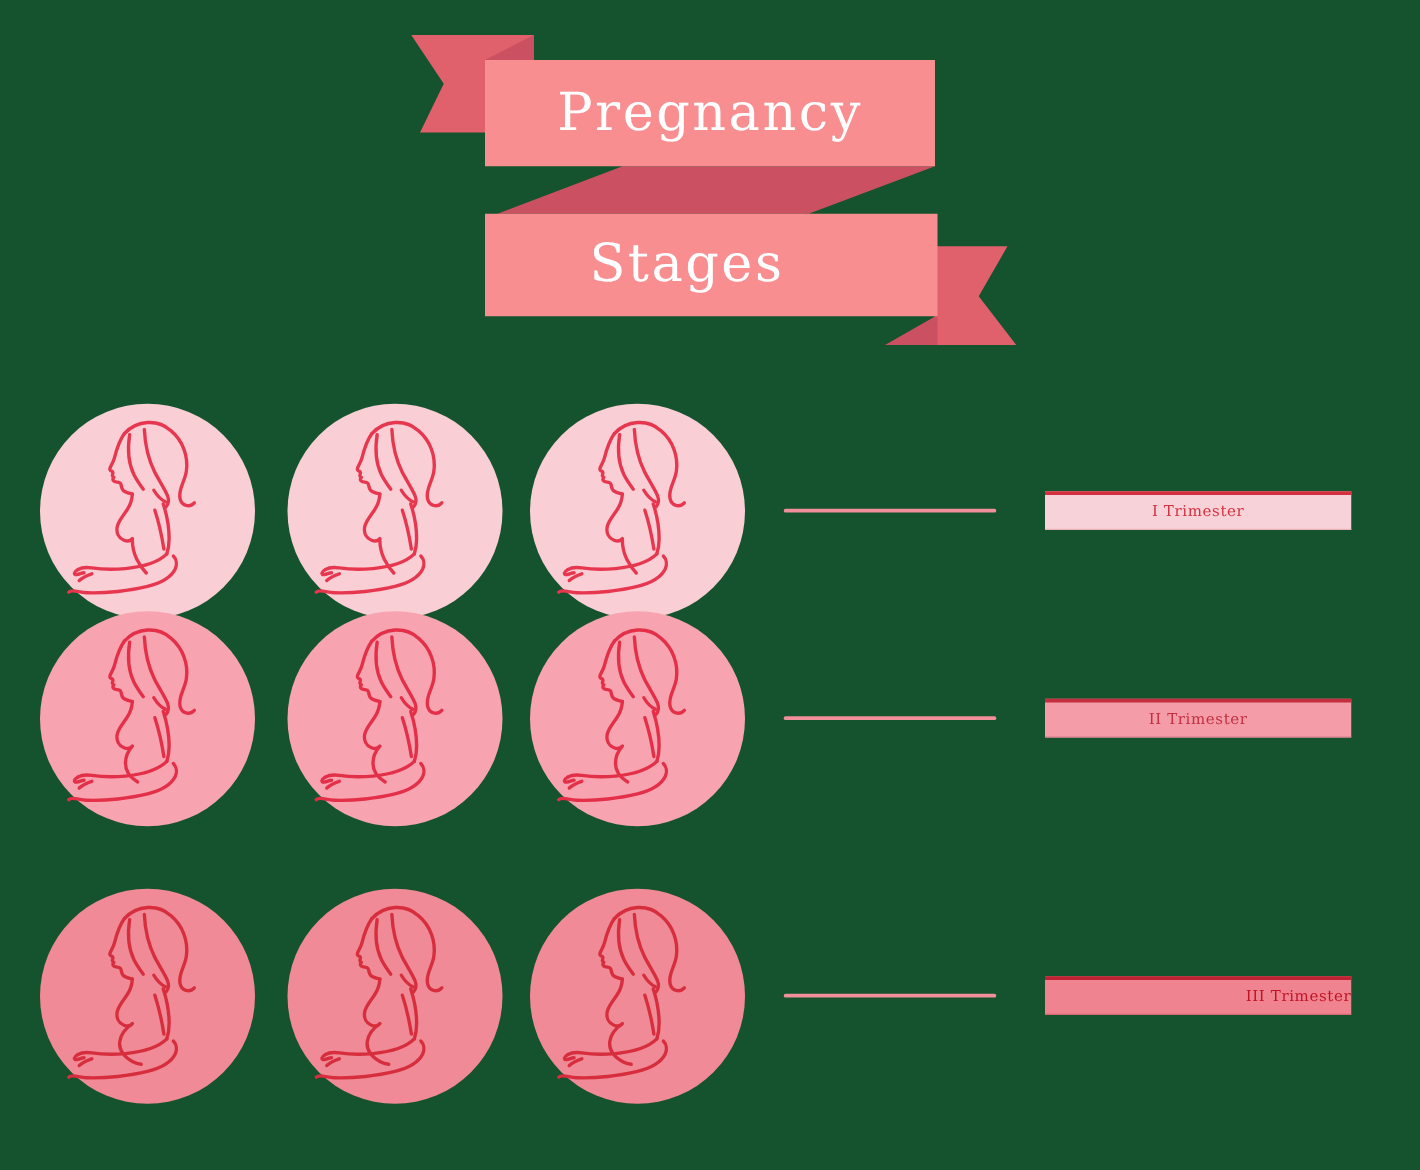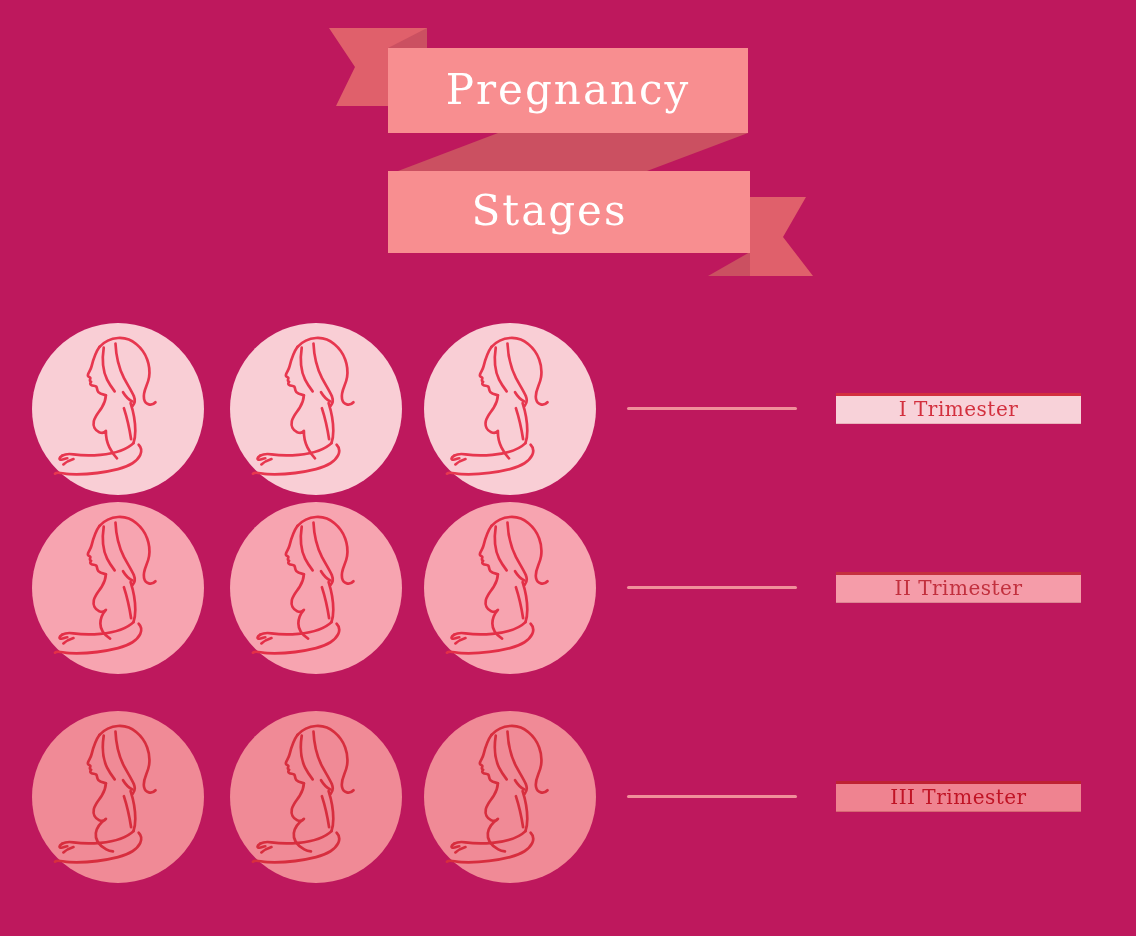--- a/index.html
+++ b/index.html
@@ -11,38 +11,38 @@
   .ribbon-svg { position:absolute; left:325px; top:20px; width:492px; height:262px; }
   .ribbon-text {
     position:absolute; text-align:center; white-space:nowrap;
     font-size:42px; letter-spacing:2px;
   }
   .ribbon-text.line1 { left:388px; top:46px; width:360px; height:87px; line-height:87px; }
   .ribbon-text.line2 { left:388px; top:169px; width:323px; height:84px; line-height:84px; }
   
   .stage-row { position:absolute; left:0; width:1136px; height:176px; }
   .row-pos-1 { top:323px; }
-  .row-pos-2 { top:502px; }
+  .row-pos-2 { top:489px; }
   .row-pos-3 { top:711px; }
   .stage-circle {
     position:absolute; top:0; width:172px; height:172px; border-radius:50%;
   }
   .circle-pos-1 { left:32px; }
   .circle-pos-2 { left:230px; }
   .circle-pos-3 { left:424px; }
   .woman-svg { position:absolute; left:2px; top:2px; width:168px; height:168px; overflow:visible; }
   .woman-svg use { fill:none; stroke-width:1.6; stroke-linecap:round; stroke-linejoin:round; }
   .connector { position:absolute; left:627px; top:84px; width:170px; height:3px; border-radius:2px; }
   .labelbox {
     position:absolute; left:836px; top:70px; width:245px; height:31px;
     box-sizing:border-box; text-align:center;
   }
   .box-topline { width:100%; height:3px; }
   .box-bottomline { position:absolute; left:0; bottom:0; width:100%; height:1px; }
-  .label-text { display:block; line-height:26px; font-size:20px; letter-spacing:0.5px; }
+  .label-text { display:block; line-height:26px; font-size:12px; letter-spacing:0.5px; }
   .defs-holder { position:absolute; width:0; height:0; overflow:hidden; }
 </style>
 </head>
 <body>
 
 <svg class="defs-holder" aria-hidden="true">
   <defs>
     <g id="woman-base">
       <path d="M 39,13 C 45,6.5 55,6 61,11.5 C 67,16.5 69.5,24 68.5,31 C 67.8,36 64.5,39.5 65.5,44 C 66.3,47.5 70,48.5 72.3,46"></path>
       <path d="M 41.5,13.5 C 40.5,20 40.8,27 43.5,32.5 C 45,35.5 46.5,37.5 48,39.5"></path>
@@ -64,21 +64,21 @@
       <use href="#woman-base"></use>
       <path d="M 42.8,41.8 C 42.6,44.8 41.8,47 40.3,49.3 C 38.3,52.3 36.3,54.3 35.6,57.3 C 35,60.3 36.3,62.8 38.8,63.8 C 40.5,64.5 42,64.1 42.8,63 C 41,65 39.5,68 39.5,71.2 C 39.5,74.8 41.8,78 45.3,80.1"></path>
     </symbol>
     <symbol id="woman-r3" viewBox="0 0 100 100" overflow="visible">
       <use href="#woman-base"></use>
       <path d="M 42.8,41.8 C 42.6,44.8 41.8,47 40.3,49.3 C 38.3,52.3 36.3,54.3 35.6,57.3 C 35,60.3 36.3,62.8 38.8,63.8 C 40.5,64.5 42,64.1 42.8,63 C 39.9,65 37.3,68 36.8,71.5 C 36.3,75.3 38.8,78.8 43,81.2 C 44.2,81.9 45.6,82.3 47,82.4"></path>
     </symbol>
   </defs>
 </svg>
 
-<div class="canvas" style="background-color: #be185d;">
+<div class="canvas" style="background-color: #14532d;">
 
   <svg class="ribbon-svg" viewBox="325 20 492 262">
     <polygon points="329,28 427,28 427,106 336,106 355,67" fill="#E0606B"></polygon>
     <polygon points="388,48 427,28 427,48" fill="#CB5061"></polygon>
     <polygon points="748,197 806,197 783,237 813,276 748,276" fill="#E0606B"></polygon>
     <polygon points="708,276 750,252 750,276" fill="#CB5061"></polygon>
     <polygon points="498,133 748,133 647,171 398,171" fill="#CB5061"></polygon>
     <rect x="388" y="48" width="360" height="85" fill="#F88E90"></rect>
     <rect x="388" y="171" width="362" height="82" fill="#F88E90"></rect>
   </svg>
@@ -143,20 +143,20 @@
       <svg class="woman-svg" viewBox="0 0 100 100">
         <use href="#woman-r3" stroke="#D72E3E"></use>
         </svg>
     </div>
     <div class="stage-circle circle-pos-3" style="background-color: rgb(240, 138, 150);">
       <svg class="woman-svg" viewBox="0 0 100 100">
         <use href="#woman-r3" stroke="#D72E3E"></use>
         </svg>
     </div>
     <div class="connector" style="background-color: rgb(240, 144, 154);"></div>
-    <div class="labelbox" style="background-color: rgb(239, 131, 144);">
+    <div class="labelbox" style="background-color: rgb(239, 131, 144); text-align: right;">
       <div class="box-topline" style="background-color: rgb(190, 34, 51);"></div>
       <span class="label-text" style="color: rgb(192, 20, 37);">III Trimester</span>
       <div class="box-bottomline" style="background-color: rgb(214, 104, 115);"></div>
     </div>
   </div>
 
 </div>
 
 </body></html>

